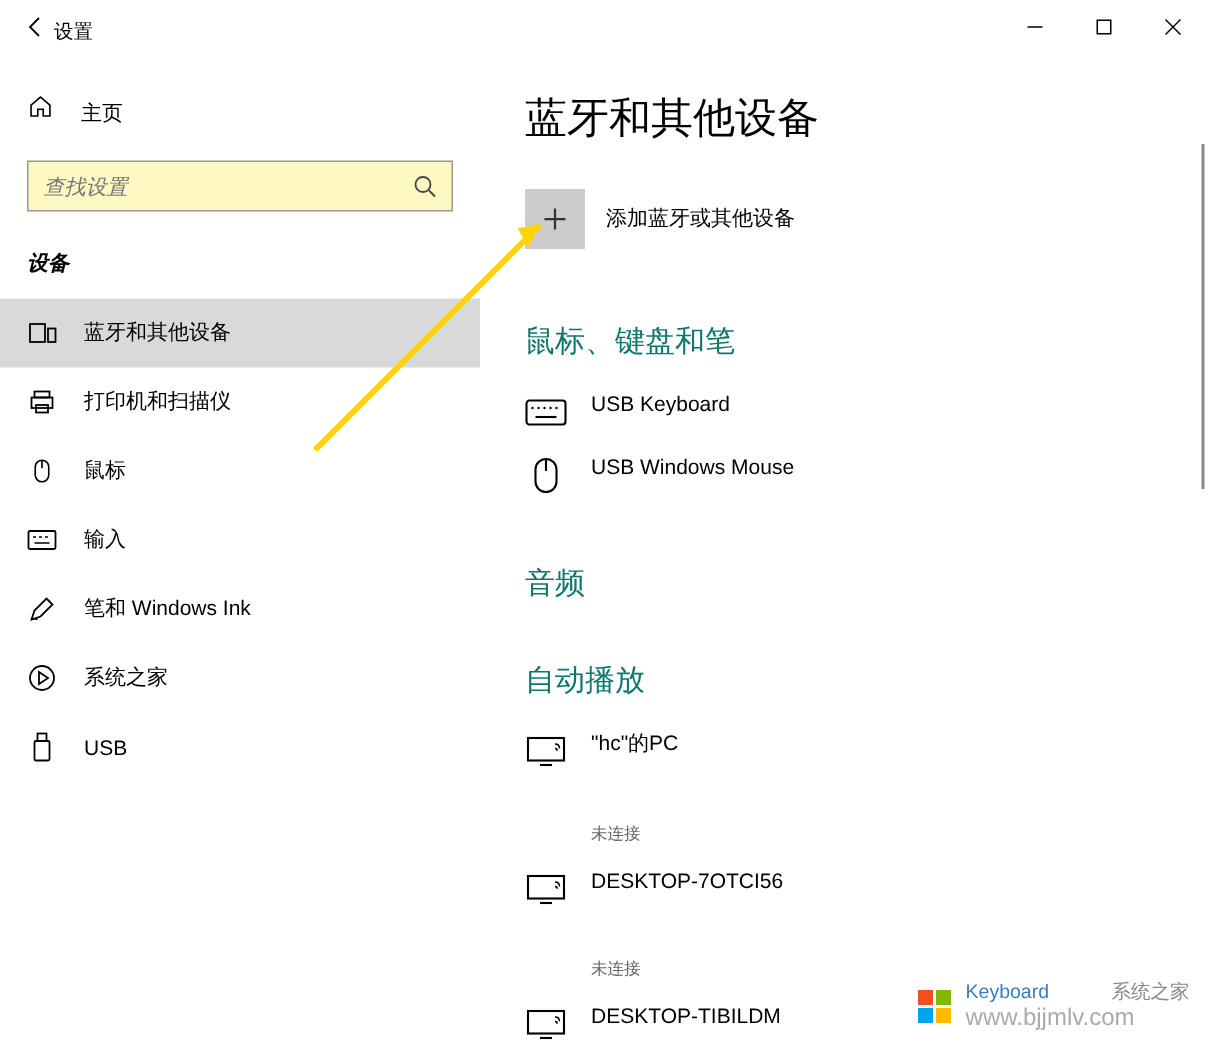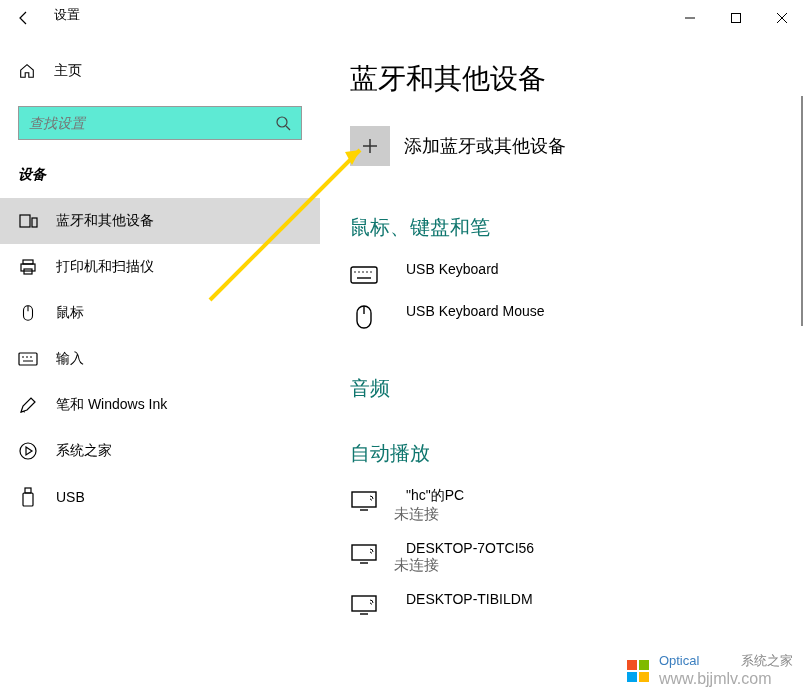--- a/index.html
+++ b/index.html
@@ -17,22 +17,21 @@
     }
     .titlebar {
       height: 36px;
       display: flex;
       align-items: center;
       justify-content: space-between;
       padding-left: 12px;
     }
     .titlebar-left {
       display: flex;
-      align-items: flex-start;
-      gap: 18px;
+      align-items: flex-end;
     }
     .back-btn {
       width: 24px;
       height: 24px;
       display: flex;
       align-items: center;
       justify-content: center;
       cursor: pointer;
     }
     .title-text {
@@ -53,41 +52,41 @@
     .content-wrap {
       display: flex;
       height: calc(100% - 36px);
     }
     .sidebar {
       width: 320px;
       padding-top: 18px;
     }
     .home-row {
       display: flex;
-      align-items: flex-start;
+      align-items: flex-end;
       gap: 18px;
       padding: 8px 18px;
       cursor: pointer;
     }
     .home-icon svg {
       width: 18px;
       height: 18px;
     }
     .home-label {
       font-size: 14px;
       color: #000;
     }
     .search-box {
       margin: 14px 18px 18px 18px;
       height: 34px;
       border: 1px solid #999;
       display: flex;
       align-items: center;
       padding: 0 10px;
-      background: #5eead4;
+      background: #fef9c3;
     }
     .search-input {
       flex: 1;
       border: none;
       outline: none;
       font-size: 14px;
       color: #666;
       font-style: italic;
       background: transparent;
     }
@@ -142,21 +141,21 @@
     }
     .add-btn {
       width: 40px;
       height: 40px;
       background: #ccc;
       display: flex;
       align-items: center;
       justify-content: center;
     }
     .add-label {
-      font-size: 18px;
+      font-size: 14px;
       color: #000;
     }
     .device-section {
       margin-bottom: 38px;
     }
     .device-section-title {
       font-size: 20px;
       font-weight: 400;
       color: #0f766e;
       margin-bottom: 12px;
@@ -175,25 +174,25 @@
       justify-content: center;
       margin-top: 2px;
     }
     .device-info {
       display: flex;
       flex-direction: column;
     }
     .device-name {
       font-size: 14px;
       color: #000;
-      margin-left: 12px;
     }
     .device-status {
-      font-size: 15px;
+      font-size: 11px;
       color: #666;
+      margin-top: 43px;
     }
     .arrow-overlay {
       position: absolute;
       pointer-events: none;
       z-index: 100;
     }
     .watermark {
       position: absolute;
       bottom: 8px;
       right: 12px;
@@ -393,21 +392,21 @@
         </div>
       </div>
       <div class="device-item">
         <span class="device-icon">
           <svg viewBox="0 0 18 26" width="18" height="26">
               <rect x="2" y="2" width="14" height="22" rx="7" stroke="#000" stroke-width="1.4" fill="none"></rect>
               <line x1="9" y1="2" x2="9" y2="10" stroke="#000" stroke-width="1.4"></line>
             </svg>
         </span>
         <div class="device-info">
-          <span class="device-name">USB Keyboard Mouse</span>
+          <span class="device-name">USB Windows Mouse</span>
         </div>
       </div>
     </div>
 
     <div class="device-section">
       <div class="device-section-title">音频</div>
     </div>
 
     <div class="device-section">
       <div class="device-section-title">自动播放</div>
@@ -459,16 +458,16 @@
 </svg>
 
 <div class="watermark">
   <svg class="watermark-logo" viewBox="0 0 26 26">
     <rect x="2" y="2" width="10" height="10" fill="#f25022"></rect>
     <rect x="14" y="2" width="10" height="10" fill="#7fba00"></rect>
     <rect x="2" y="14" width="10" height="10" fill="#00a4ef"></rect>
     <rect x="14" y="14" width="10" height="10" fill="#ffb900"></rect>
   </svg>
   <div class="wm-text">
-    <span class="wm-line1"><span>Optical</span> <span class="gray">系统之家</span></span>
+    <span class="wm-line1"><span>Keyboard</span> <span class="gray">系统之家</span></span>
     <span class="wm-line2">www.bjjmlv.com</span>
   </div>
 </div>
 
 </body></html>

